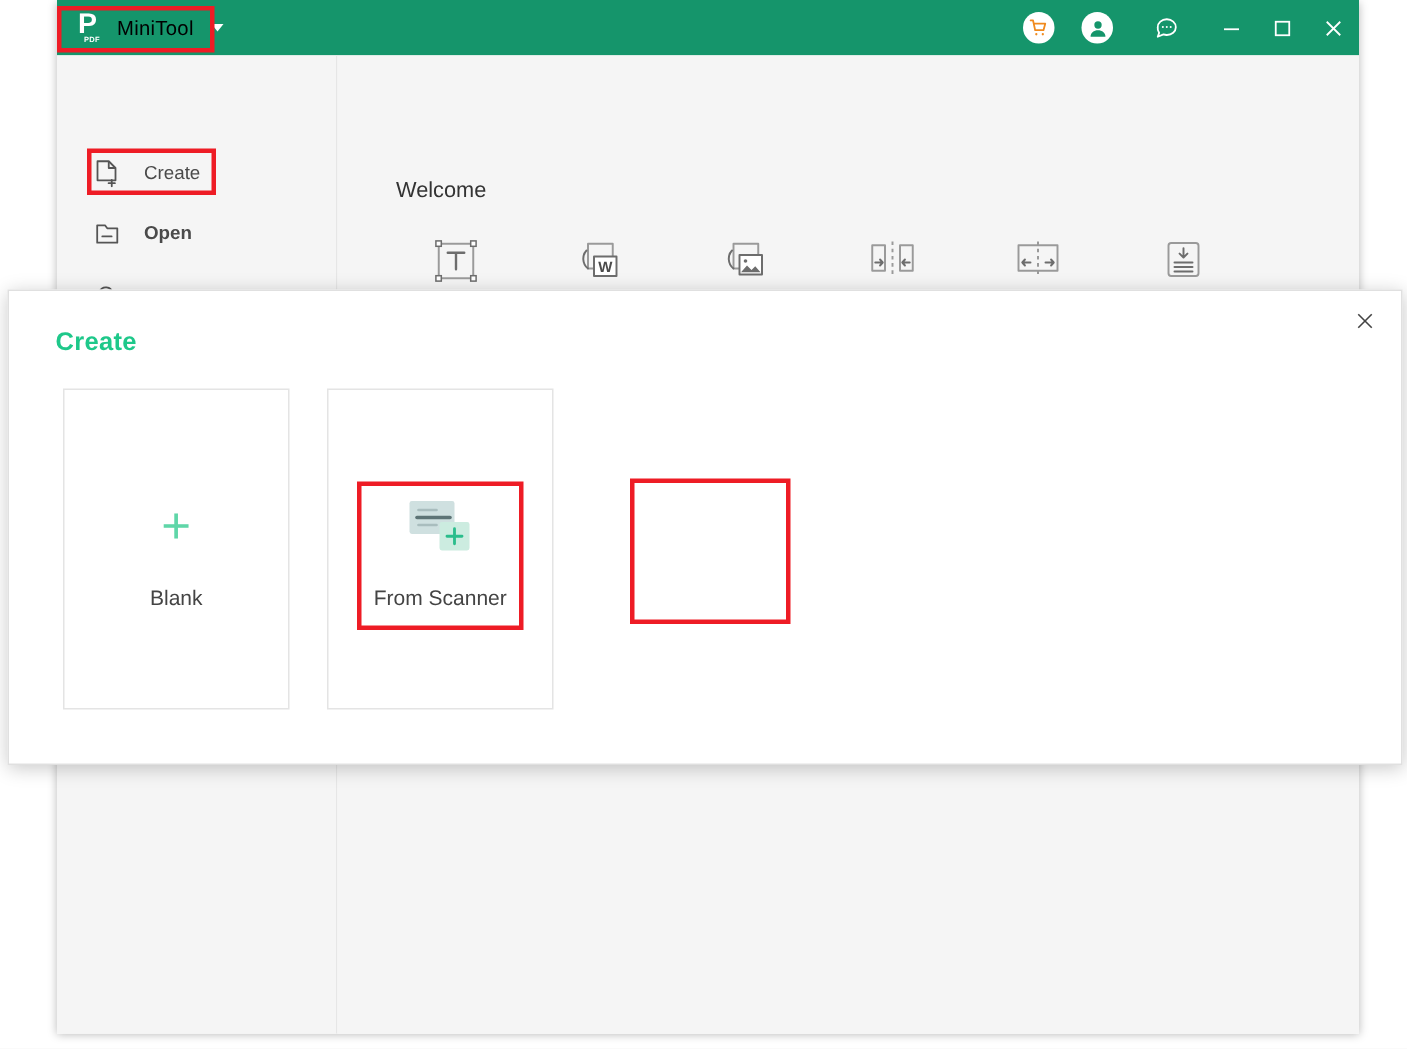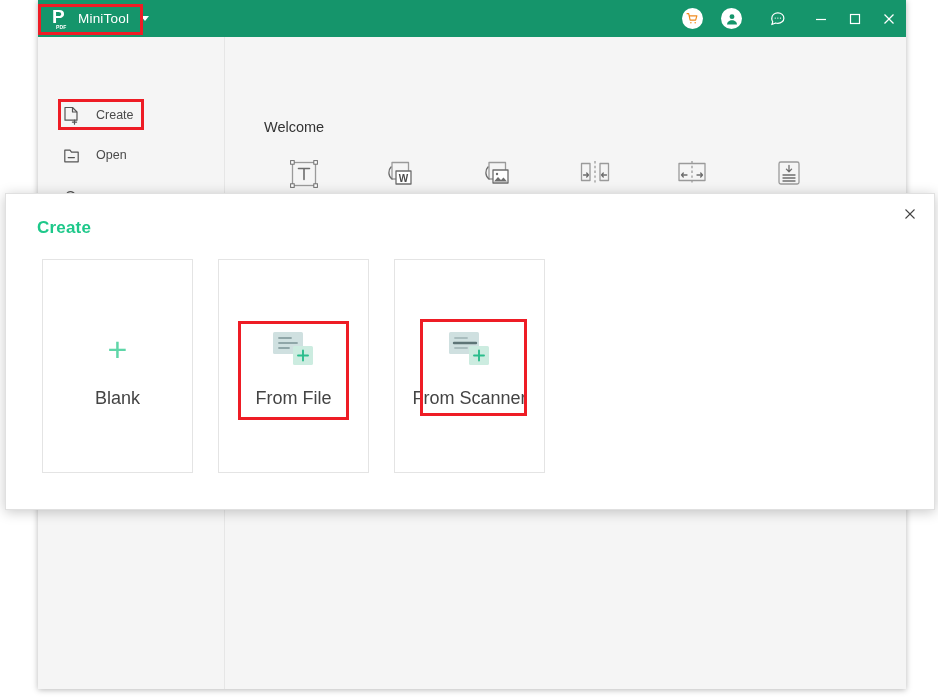--- a/index.html
+++ b/index.html
@@ -63,21 +63,21 @@
   .brand-logo .pdf-glyph {
     position: absolute;
     left: 4px; bottom: -1px;
     font-size: 5px;
     font-weight: bold;
     color: #ffffff;
     letter-spacing: 0.2px;
     line-height: 6px;
   }
   #brand-name {
-    color: #ffffff;
+    color: #000000;
     font-size: 13.5px;
     letter-spacing: 0.2px;
   }
   #brand-caret {
     margin-left: 12px;
     width: 0; height: 0;
     border-left: 4px solid transparent;
     border-right: 4px solid transparent;
     border-top: 5px solid #ffffff;
   }
@@ -140,21 +140,21 @@
     justify-content: center;
     align-items: center;
     margin-right: 14px;
     flex: 0 0 auto;
   }
   .side-item .s-label {
     font-size: 12.5px;
     color: #4a4a4a;
   }
   #side-create { top: 62px; }
-  #side-open   { top: 102px; }
+  #side-open   { top: 102px; font-weight: bold; }
   #side-third  { top: 142px; }
 
   #content-pane {
     position: absolute;
     left: 187px; top: 0;
     width: 681px;
     height: 652px;
     background: #f5f5f5;
   }
   #welcome-title {
@@ -243,21 +243,21 @@
     box-sizing: border-box;
   }
   .create-card .cc-icon {
     height: 50px;
     display: flex;
     align-items: center;
     justify-content: center;
   }
   .create-card .cc-label {
     margin-top: 14px;
-    font-size: 18px;
+    font-size: 14px;
     color: #444444;
     white-space: nowrap;
   }
   .plus-big {
     font-size: 34px;
     line-height: 34px;
     color: #5fd6a8;
     font-weight: 300;
   }
 
@@ -479,33 +479,20 @@
   <div id="card-row">
 
     <div class="create-card">
       <span class="cc-icon">
         <span class="plus-big">+</span>
       </span>
       <span class="cc-label">Blank</span>
     </div>
 
 
-    <div class="create-card">
-      <span class="cc-icon">
-        <svg width="50" height="46" viewBox="0 0 50 46">
-          <rect x="4" y="6" width="30" height="22" rx="1.6" fill="#cfe0e0"></rect>
-          <line x1="10" y1="12" x2="22" y2="12" stroke="#8fa6a8" stroke-width="1.8" stroke-linecap="round"></line>
-          <line x1="10" y1="17" x2="28" y2="17" stroke="#8fa6a8" stroke-width="1.8" stroke-linecap="round"></line>
-          <line x1="10" y1="22" x2="20" y2="22" stroke="#8fa6a8" stroke-width="1.8" stroke-linecap="round"></line>
-          <rect x="24" y="20" width="20" height="19" rx="1.6" fill="#ccece0"></rect>
-          <path d="M34 24.5v10M29 29.5h10" stroke="#2bbd8c" stroke-width="1.9" stroke-linecap="round"></path>
-        </svg>
-      </span>
-      <span class="cc-label">From File</span>
-    </div>
 
 
     <div class="create-card">
       <span class="cc-icon">
         <svg width="50" height="46" viewBox="0 0 50 46">
           <rect x="4" y="6" width="30" height="22" rx="1.6" fill="#cfe0e0"></rect>
           <line x1="10" y1="12" x2="22" y2="12" stroke="#a9bdbe" stroke-width="1.8" stroke-linecap="round"></line>
           <line x1="9" y1="17" x2="31" y2="17" stroke="#5d7476" stroke-width="2.4" stroke-linecap="round"></line>
           <line x1="10" y1="22" x2="22" y2="22" stroke="#a9bdbe" stroke-width="1.8" stroke-linecap="round"></line>
           <rect x="24" y="20" width="20" height="19" rx="1.6" fill="#ccece0"></rect>

